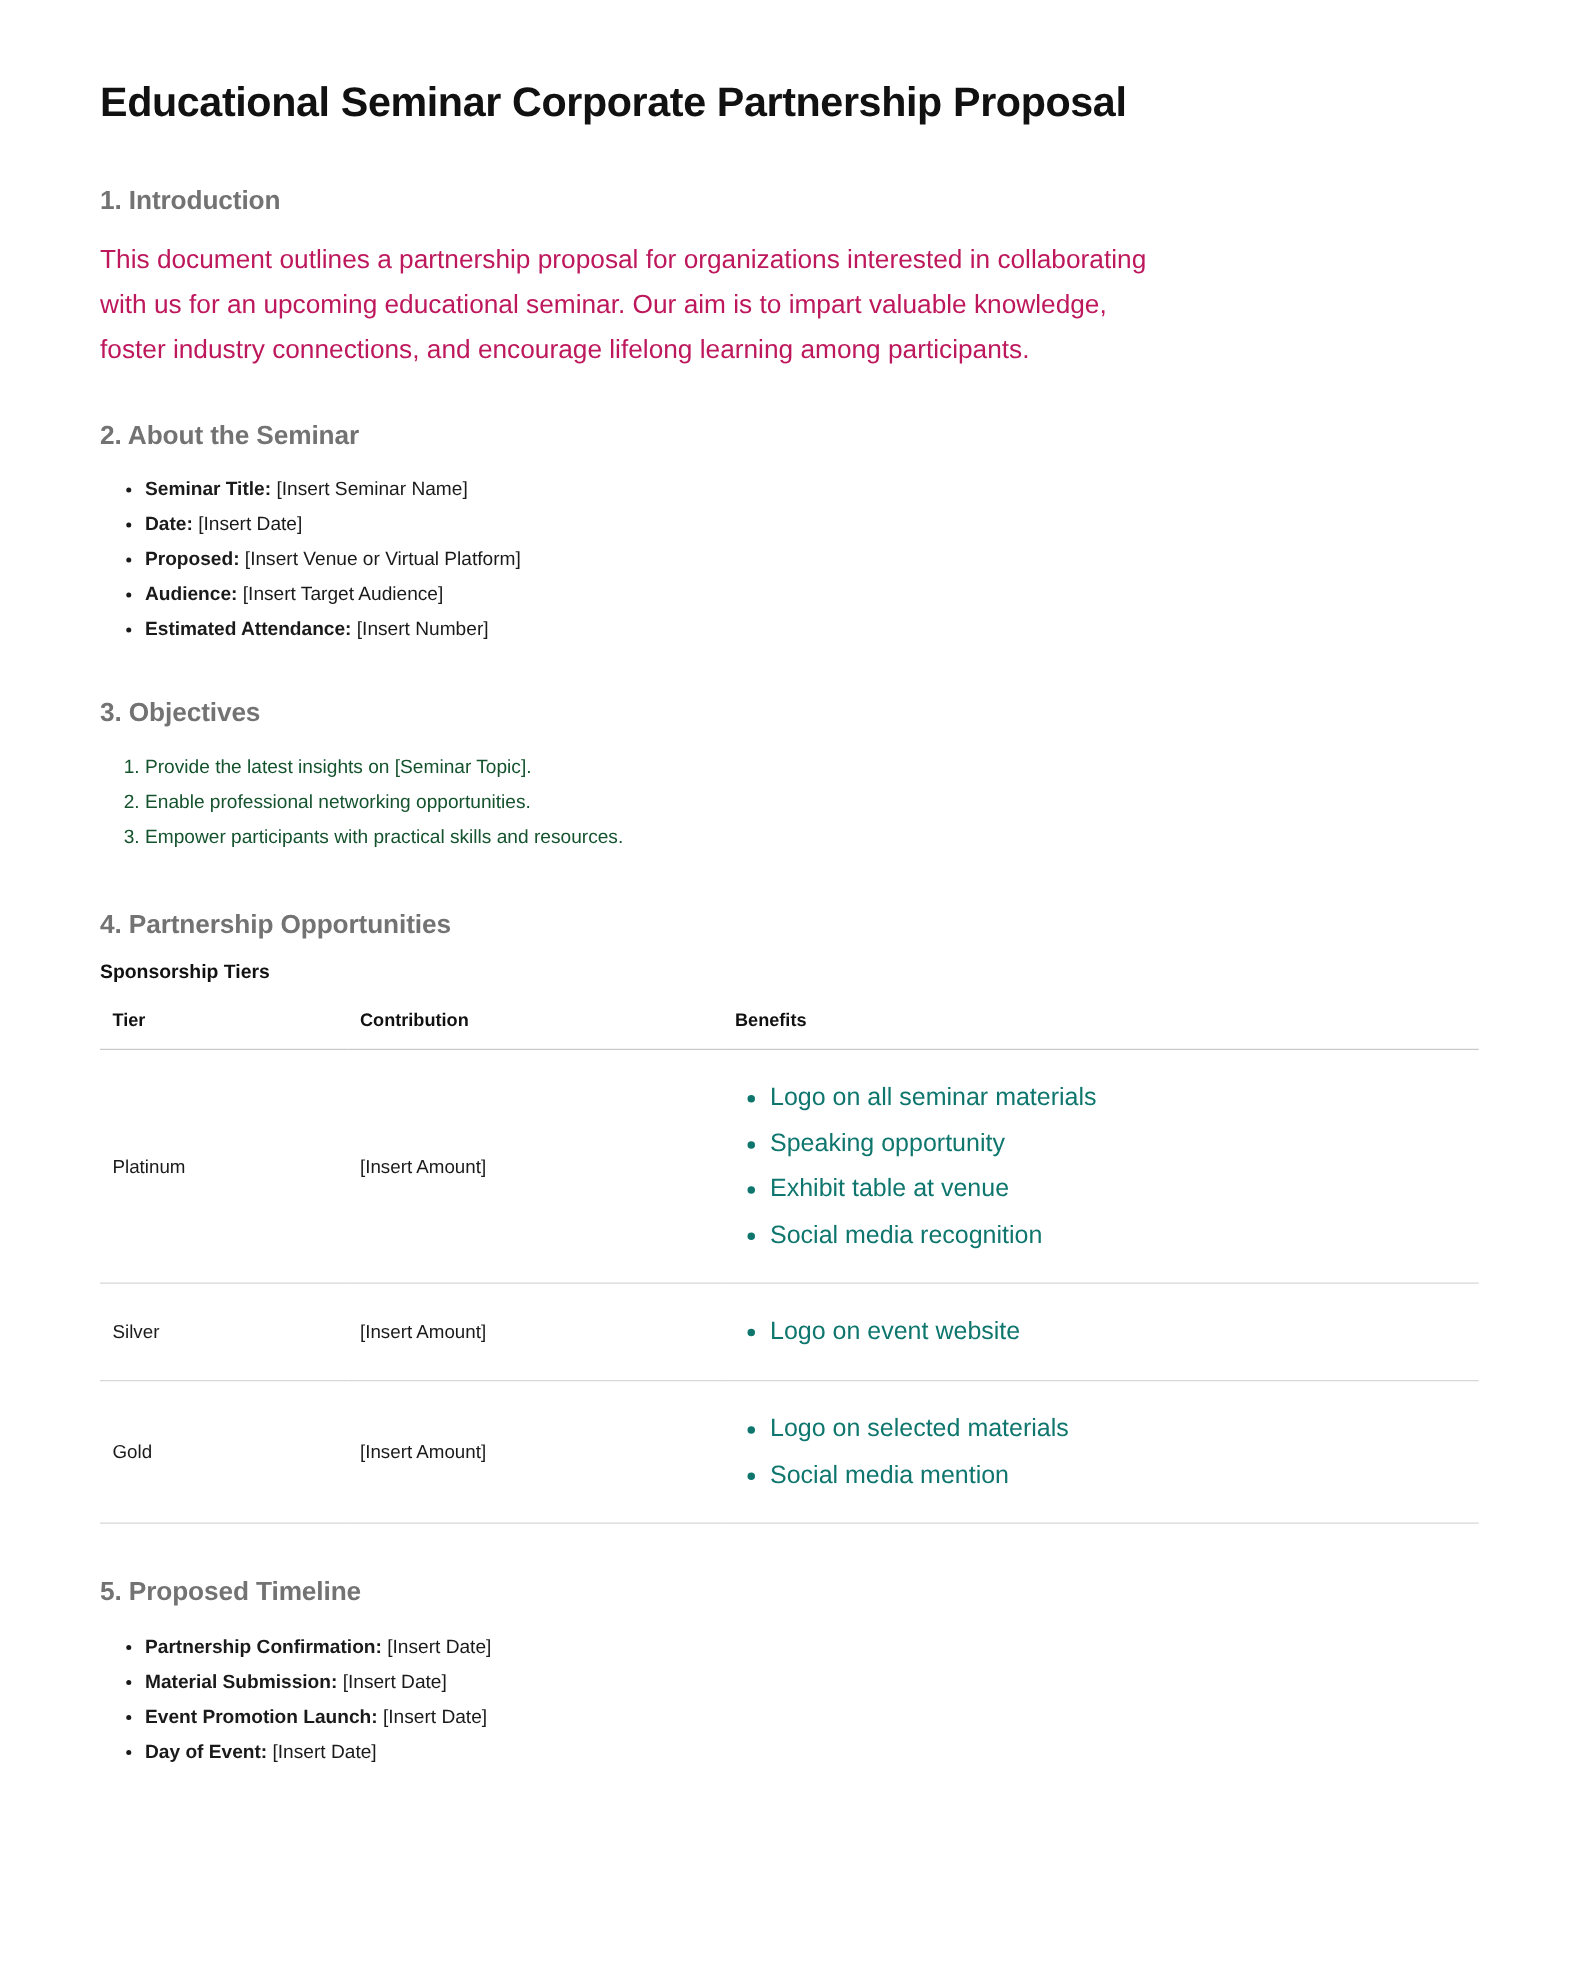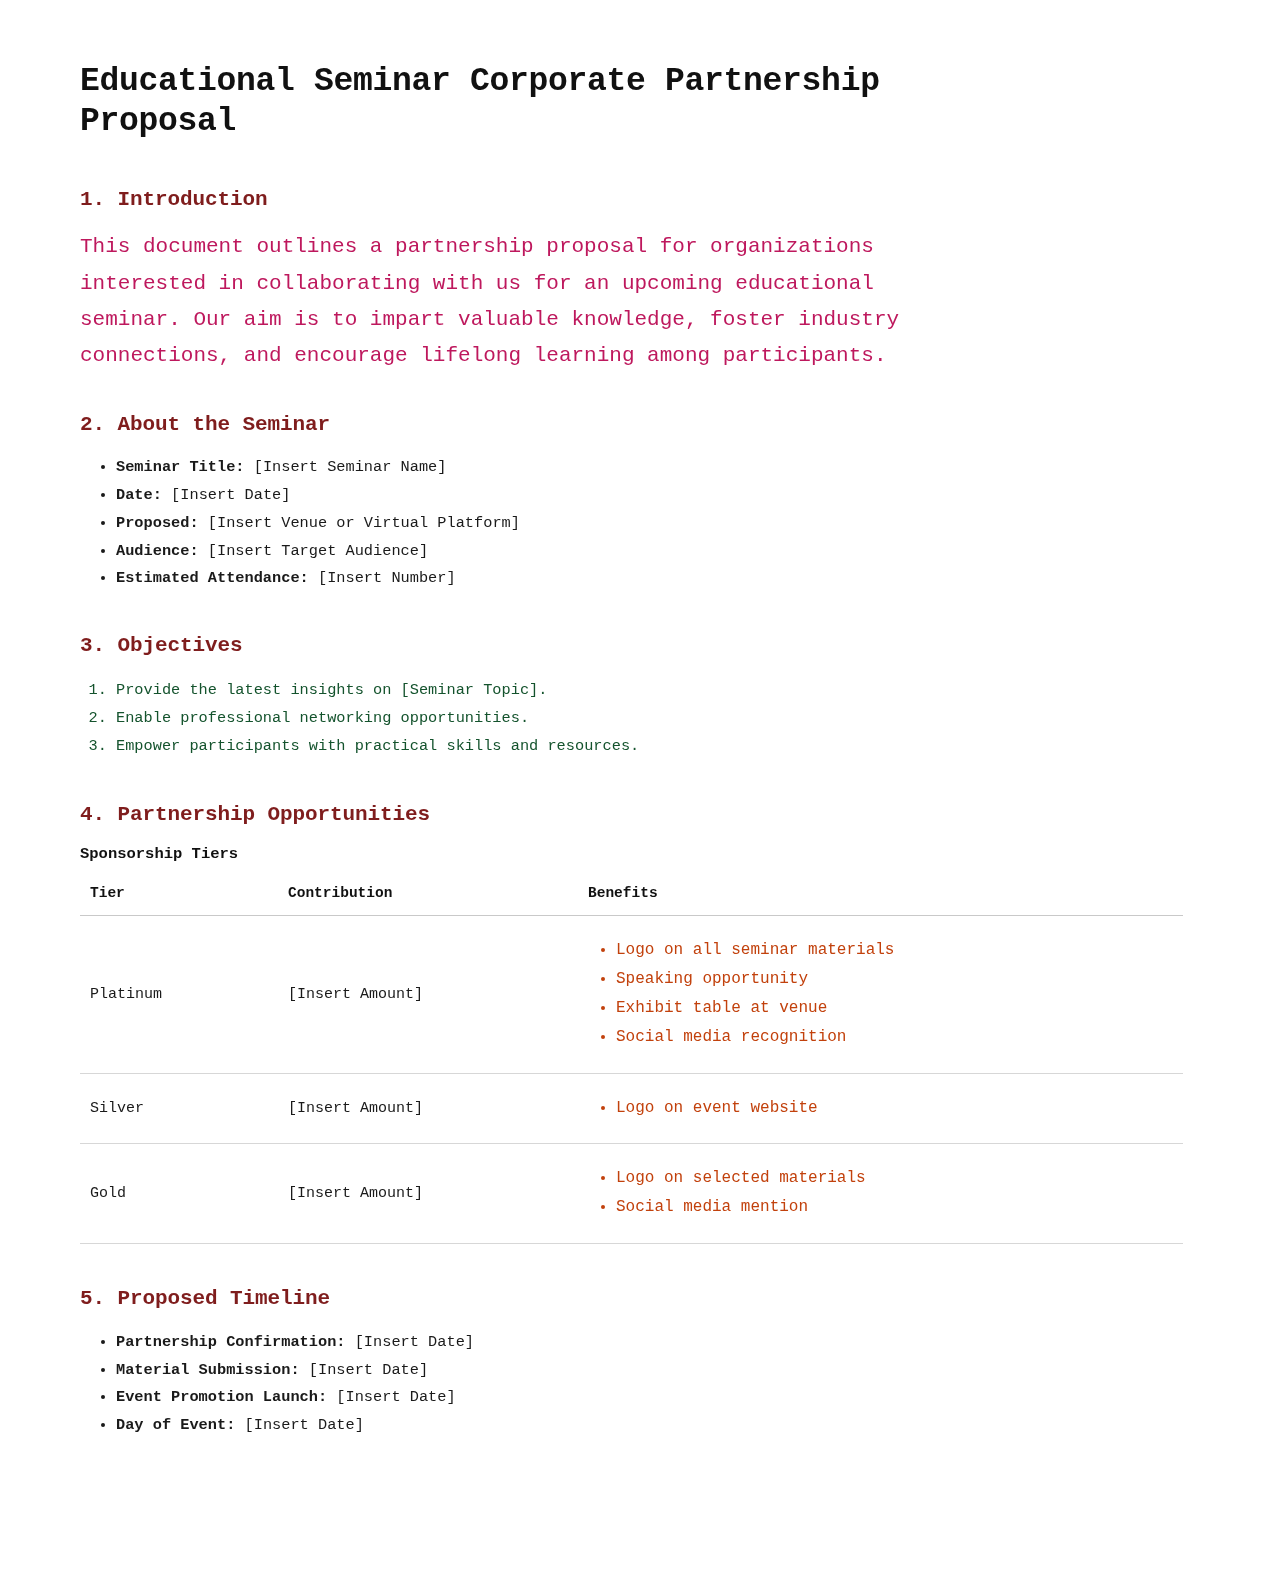--- a/index.html
+++ b/index.html
@@ -11,38 +11,37 @@
     font-family: "Liberation Sans", sans-serif;
     color: #1a1a1a;
     -webkit-font-smoothing: antialiased;
   }
   .page {
     width: 1000px;
     height: 1574px;
     background: #ffffff;
     padding: 62px 60px 0 80px;
     position: relative;
-    font-family: Liberation Mono, monospace;
   }
 
   h1.doc-title {
     font-size: 33px;
     font-weight: bold;
     letter-spacing: -0.3px;
     margin: 0 0 46px 0;
     line-height: 1.2;
     color: #111111;
   }
 
   h2.section-title {
     font-size: 21px;
     font-weight: bold;
     margin: 0 0 16px 0;
     line-height: 1.25;
-    color: #7f1d1d;
+    color: #737373;
     letter-spacing: -0.1px;
   }
 
   .section { margin-bottom: 0; }
   .sec-1 { margin-bottom: 38px; }
   .sec-2 { margin-bottom: 40px; }
   .sec-3 { margin-bottom: 42px; }
   .sec-4 { margin-bottom: 32px; }
 
   p.body-text {
@@ -107,23 +106,23 @@
   table.tiers col.c-contrib { width: 300px; }
   table.tiers col.c-benefits { width: 605px; }
 
   td.benefits-cell { padding-top: 14px; padding-bottom: 14px; }
   ul.cell-bullets {
     margin: 0;
     padding-left: 28px;
     list-style-type: disc;
   }
   ul.cell-bullets li {
-    font-size: 16px;
+    font-size: 20px;
     line-height: 1.83;
-    color: #c2410c;
+    color: #0f766e;
   }
 
   .sec-5 { margin-top: 42px; }
   .sec-5 h2.section-title { margin-bottom: 17px; }
 </style>
 </head>
 <body>
 
 <div class="page">
 

